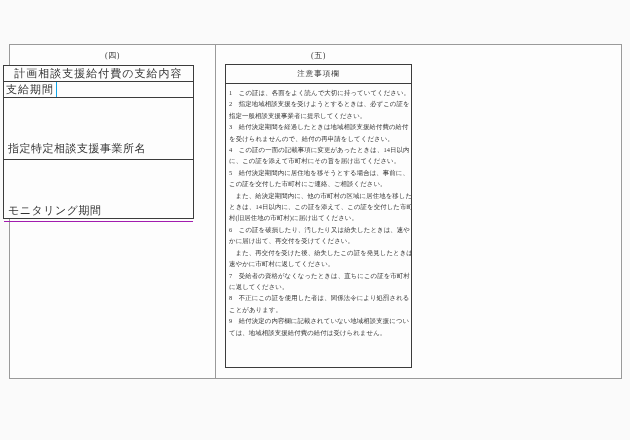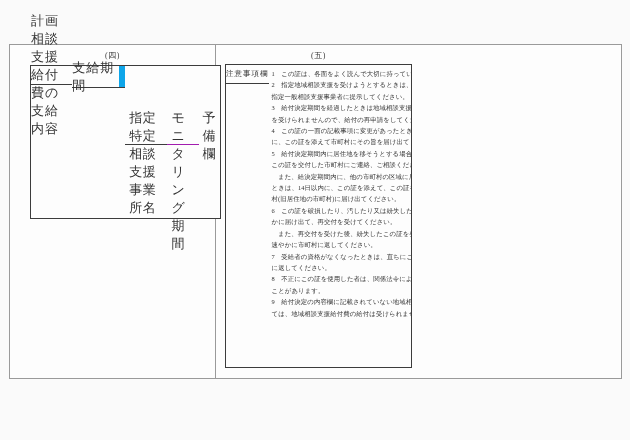--- a/index.html
+++ b/index.html
@@ -21,54 +21,54 @@
   .page-label{
     position:absolute;top:50px;height:11px;
     font-size:8px;line-height:11px;text-align:center;
     letter-spacing:0.5px;color:#3a3a3a;
   }
   .page-label.left{left:17px;width:191px;}
   .page-label.right{left:225px;width:187px;}
 
   
   .benefit-table{
-    position:absolute;left:30px;top:65px;width:191px;height:154px;
+    position:absolute;left:3px;top:65px;width:191px;height:154px;
     border:1px solid #3c3c3c;box-sizing:border-box;background:#fdfdfd;
-    display:flex;flex-direction:row;font-size:13px;color:#333;
+    display:flex;flex-direction:column;font-size:11px;color:#333;
   }
   .bt-title{
     height:19px;border-bottom:1px solid #3c3c3c;box-sizing:border-box;
     display:flex;align-items:center;justify-content:center;
     letter-spacing:1px;
   }
   .bt-period{
     height:22px;border-bottom:1px solid #3c3c3c;box-sizing:border-box;
     display:flex;
   }
   .bt-period-label{
-    width:53px;border-right:6px solid #0ea5e9;box-sizing:border-box;
+    width:53px;border-right:1px solid #0ea5e9;box-sizing:border-box;
     display:flex;align-items:center;justify-content:center;
     letter-spacing:1px;
   }
   .bt-period-value{
     flex:1;display:flex;align-items:center;justify-content:center;
     letter-spacing:1.5px;white-space:pre;
   }
   .bt-cell{
     box-sizing:border-box;padding:3px 4px;letter-spacing:0.5px;margin-top:40px;
   }
   .bt-office{height:39px;border-bottom:1px solid #3c3c3c;}
   .bt-monitoring{height:39px;border-bottom:1px solid #a21caf;}
   .bt-reserve{height:34px;}
 
   
   .notes-table{
     position:absolute;left:225px;top:64px;width:187px;height:304px;
     border:1px solid #3c3c3c;box-sizing:border-box;background:#fdfdfd;
-    display:flex;flex-direction:row;
+    display:flex;flex-direction:column;
   }
   .nt-title{
     height:19px;border-bottom:1px solid #3c3c3c;box-sizing:border-box;
     display:flex;align-items:center;justify-content:center;
     font-size:7.5px;letter-spacing:1px;color:#333;
   }
   .nt-body{
     flex:1;padding:3px 3px;overflow:hidden;box-sizing:border-box;
   }
   .note-line{
@@ -84,21 +84,20 @@
 
 <div class="page-label left">(四)</div>
 
 <div class="benefit-table">
   <div class="bt-title">計画相談支援給付費の支給内容</div>
   <div class="bt-period">
     <div class="bt-period-label">支給期間</div>
   </div>
   <div class="bt-cell bt-office">指定特定相談支援事業所名</div>
   <div class="bt-cell bt-monitoring">モニタリング期間</div>
-  <div class="bt-cell bt-reserve">予備欄</div>
 </div>
 
 <div class="page-label right">(五)</div>
 
 <div class="notes-table">
   <div class="nt-title">注意事項欄</div>
   <div class="nt-body">
     <div class="note-line">1　この証は、各面をよく読んで大切に持っていてください。</div>
     <div class="note-line">2　指定地域相談支援を受けようとするときは、必ずこの証を</div>
     <div class="note-line">指定一般相談支援事業者に提示してください。</div>

